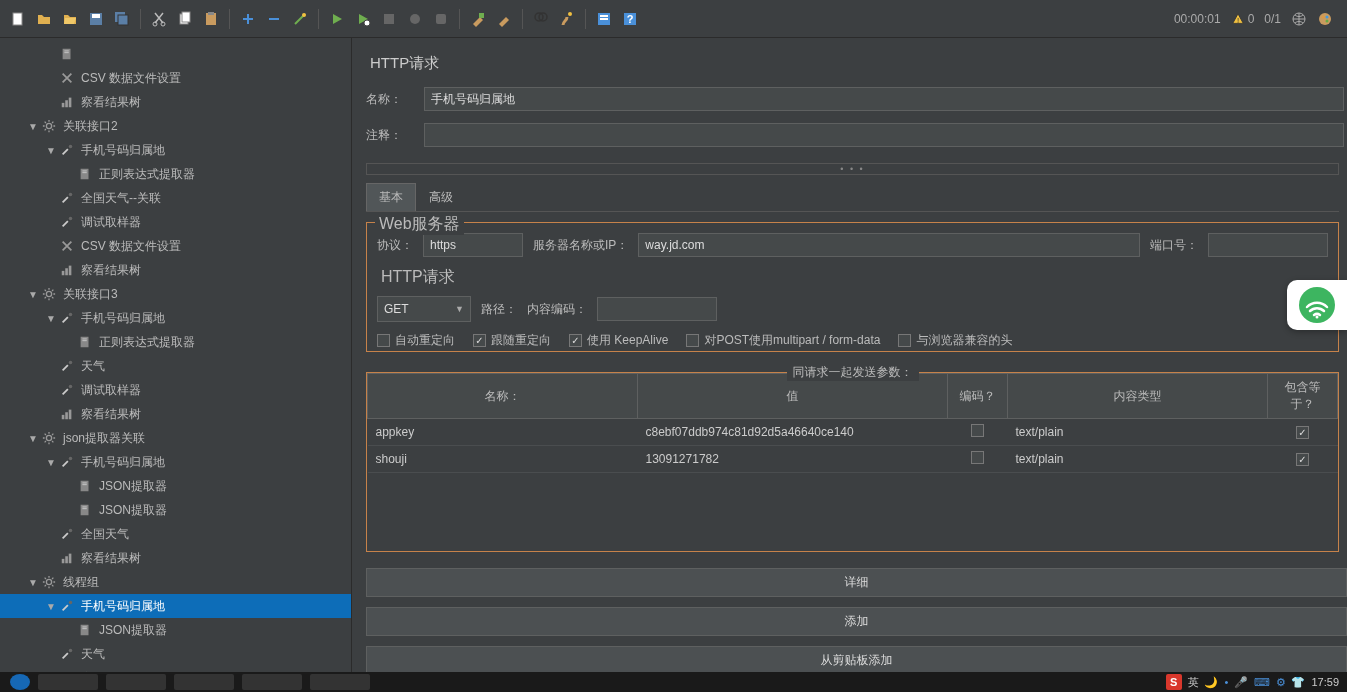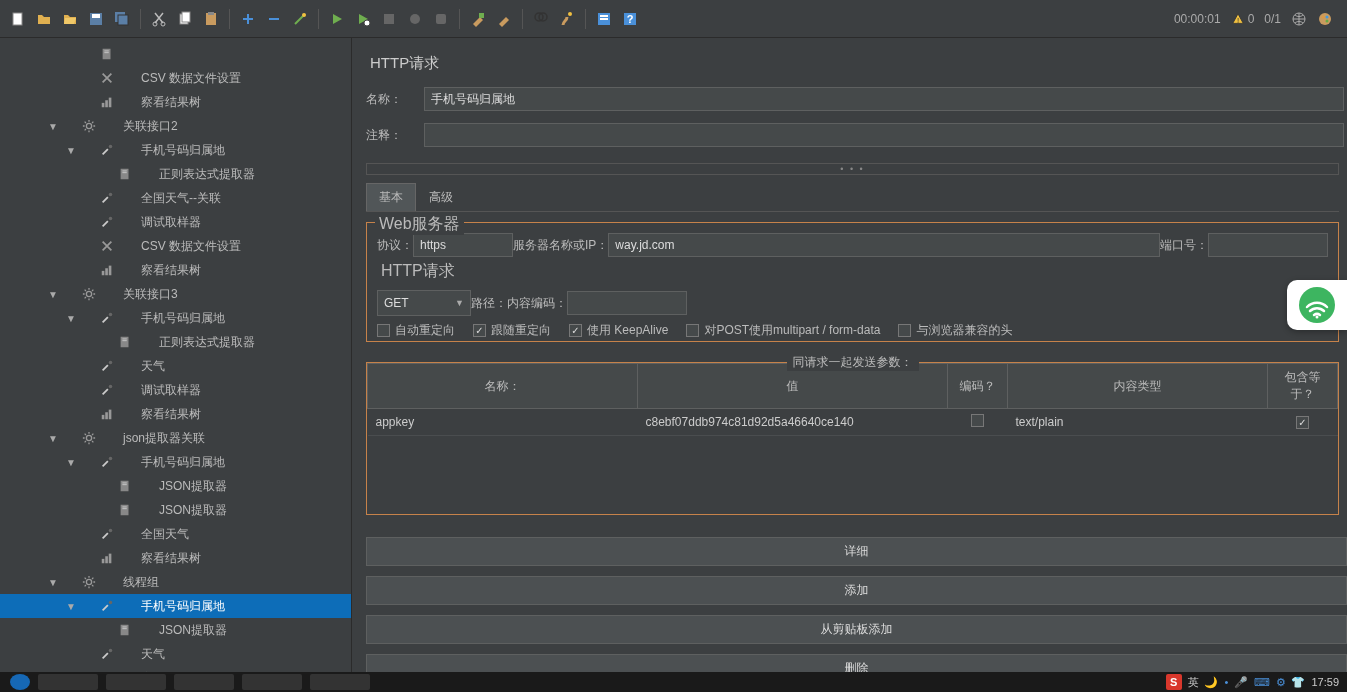--- a/index.html
+++ b/index.html
@@ -13,21 +13,21 @@
 .toolbar .status { display: flex; align-items: center; gap: 10px; font-size: 12px; color: #aaa; padding-right: 8px; text-align: right; }
 .warn-badge { display: inline-flex; align-items: center; gap: 3px; }
 
 
 .main { display: flex; height: 634px; }
 .tree-panel { width: 352px; background: #3c3f41; overflow-y: auto; border-right: 1px solid #2b2b2b; padding-top: 4px; }
 .splitter { width: 4px; background: #3c3f41; cursor: col-resize; }
 .content { flex: 1; background: #3c3f41; display: flex; flex-direction: column; padding: 10px 0 0 10px; overflow: hidden; }
 
 
-.tree-row { display: flex; align-items: center; height: 24px; padding-right: 8px; cursor: pointer; white-space: nowrap; gap: 20px; }
+.tree-row { display: flex; align-items: center; height: 24px; padding-right: 8px; cursor: pointer; white-space: nowrap; }
 .tree-row.selected { background: #0d6db8; color: #fff; }
 .tree-indent { display: inline-block; }
 .tree-toggle { width: 14px; text-align: center; color: #aaa; font-size: 10px; }
 .tree-icon { width: 18px; height: 18px; margin-right: 5px; display: inline-flex; align-items: center; justify-content: center; }
 .tree-label { font-size: 12px; }
 
 
 .section-title { font-size: 15px; color: #ccc; padding: 6px 10px 14px 4px; }
 .form-row { display: flex; align-items: center; margin-bottom: 12px; gap: 8px; }
 .form-label { width: 50px; text-align: left; color: #bbb; font-size: 12px; }
@@ -35,36 +35,36 @@
 
 .collapse-bar { height: 14px; background: #3c3f41; border: 1px solid #555; display: flex; align-items: center; justify-content: center; margin: 4px 8px 8px 0; cursor: pointer; }
 .collapse-dots { letter-spacing: 2px; color: #888; font-size: 9px; }
 
 .tabs { display: flex; border-bottom: 1px solid #555; margin-right: 8px; }
 .tab { padding: 5px 12px; cursor: pointer; color: #bbb; font-size: 12px; border: 1px solid transparent; border-bottom: none; }
 .tab.active { background: #515658; border-color: #666; }
 
 .fieldset { border: 1px solid #c6824a; margin: 10px 8px 10px 0; padding: 10px 10px 8px 10px; position: relative; }
 .legend { position: absolute; top: -9px; left: 8px; background: #3c3f41; padding: 0 4px; font-size: 16px; color: #bbb; }
-.inner-row { display: flex; align-items: center; flex-wrap: nowrap; }
+.inner-row { display: flex; align-items: center; gap: 10px; margin-bottom: 10px; flex-wrap: nowrap; }
 .inner-label { font-size: 12px; color: #bbb; white-space: nowrap; }
 .small-input { height: 24px; background: #45494a; border: 1px solid #5e6060; color: #ddd; padding: 0 6px; font-size: 12px; }
 .select-box { height: 26px; background: #45494a; border: 1px solid #5e6060; color: #ddd; padding: 0 6px; font-size: 12px; display: flex; align-items: center; justify-content: space-between; cursor: pointer; }
 .select-arrow { font-size: 9px; color: #aaa; margin-left: 8px; }
 
 .check-row { display: flex; align-items: center; gap: 18px; margin-top: 6px; }
 .check-item { display: flex; align-items: center; gap: 5px; font-size: 12px; color: #bbb; }
 .checkbox { width: 13px; height: 13px; border: 1px solid #777; background: #45494a; display: inline-flex; align-items: center; justify-content: center; cursor: pointer; }
 .checkbox.checked::after { content: "✓"; font-size: 10px; color: #ddd; }
 
 .subtabs { display: flex; border-bottom: 1px solid #555; margin: 6px 8px 0 0; }
 .subtab { padding: 5px 12px; cursor: pointer; color: #bbb; font-size: 12px; border: 1px solid transparent; border-bottom: none; }
 .subtab.active { background: #515658; border-color: #666; }
 
-.param-fieldset { border: 1px solid #c6824a; margin: 10px 8px 10px 0; position: relative; padding-top: 0; }
+.param-fieldset { border: 1px solid #c6824a; margin: 10px 8px 4px 0; position: relative; padding-top: 0; }
 .param-legend { position: absolute; top: -9px; left: 50%; transform: translateX(-50%); background: #3c3f41; padding: 0 6px; font-size: 12px; color: #bbb; }
 .param-table { width: 100%; border-collapse: collapse; }
 .param-table th { background: #45494a; border: 1px solid #5e6060; padding: 5px 8px; font-weight: normal; font-size: 12px; color: #bbb; text-align: center; }
 .param-table td { border-bottom: 1px solid #4a4d4f; padding: 5px 8px; font-size: 12px; color: #ccc; }
 .param-table .cb-cell { text-align: center; }
 .param-body { height: 78px; }
 
 .bottom-btns { display: flex; justify-content: center; gap: 10px; padding: 12px 0; flex-direction: column; }
 .btn { background: #4c5052; border: 1px solid #5e6060; color: #ddd; padding: 5px 18px; font-size: 12px; cursor: pointer; }
 
@@ -639,20 +639,27 @@
           </tr>
         </thead>
         <tbody id="param-rows">
             <tr>
               <td>appkey</td>
               <td>c8ebf07ddb974c81d92d5a46640ce140</td>
               <td class="cb-cell"><span class="checkbox"></span></td>
               <td>text/plain</td>
               <td class="cb-cell"><span class="checkbox checked"></span></td>
             </tr>
+            <tr>
+              <td>shouji</td>
+              <td>13091271782</td>
+              <td class="cb-cell"><span class="checkbox"></span></td>
+              <td>text/plain</td>
+              <td class="cb-cell"><span class="checkbox checked"></span></td>
+            </tr>
           </tbody>
       </table>
       <div class="param-body"></div>
     </div>
 
     <div class="bottom-btns">
       <button class="btn">详细</button>
       <button class="btn">添加</button>
       <button class="btn">从剪贴板添加</button>
       <button class="btn">删除</button>

